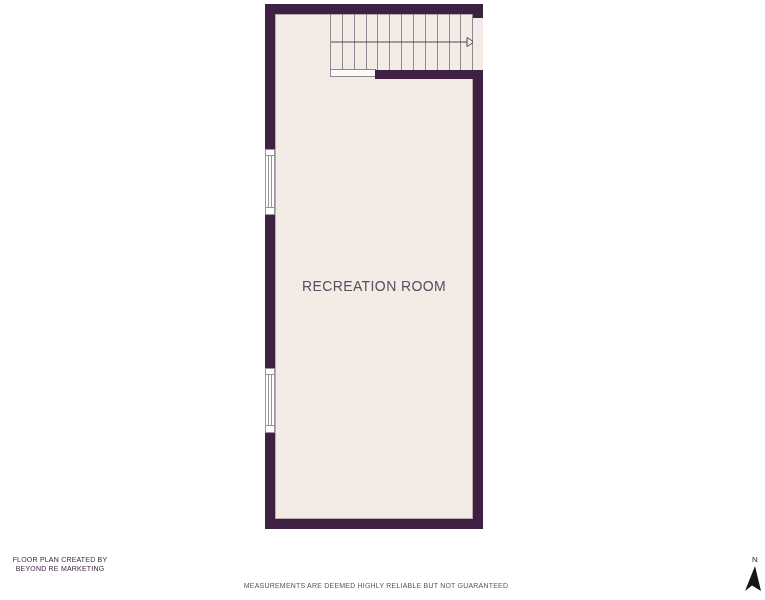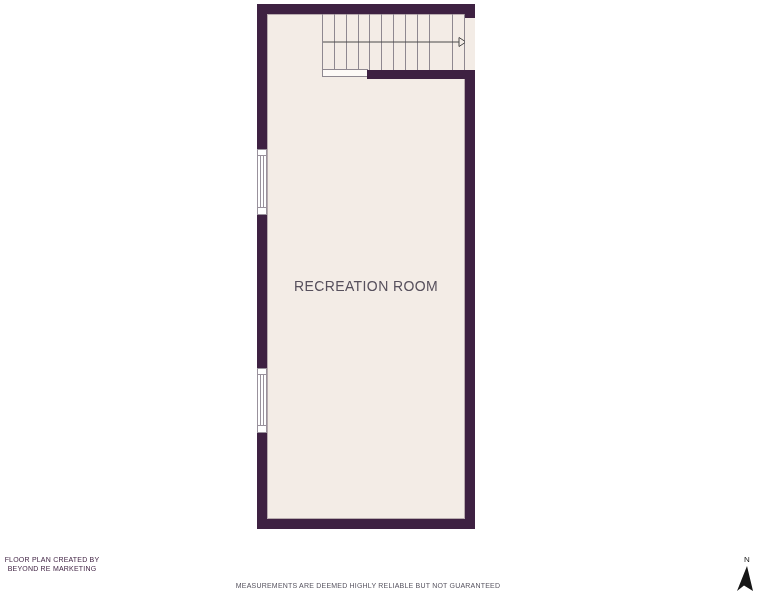--- a/index.html
+++ b/index.html
@@ -1,21 +1,21 @@
 <!DOCTYPE html>
 <html><head>
 <meta charset="utf-8">
 <style>
   html,body{margin:0;padding:0;}
   body{
     width:765px;height:600px;position:relative;overflow:hidden;
     background:#ffffff;
     font-family:"Liberation Sans", sans-serif;
   }
-  .abs{position:absolute;}
+  .abs{position:absolute;margin-left:8px;}
 
   
   .plan{left:257px;top:4px;width:218px;height:525px;background:#3e2142;}
   .floor{
     position:absolute;left:10px;top:10px;width:198px;height:505px;
     background:#f3ece6;box-shadow:inset 0 0 0 1px rgba(152,138,146,.65);
   }
 
   
   .stairs{

